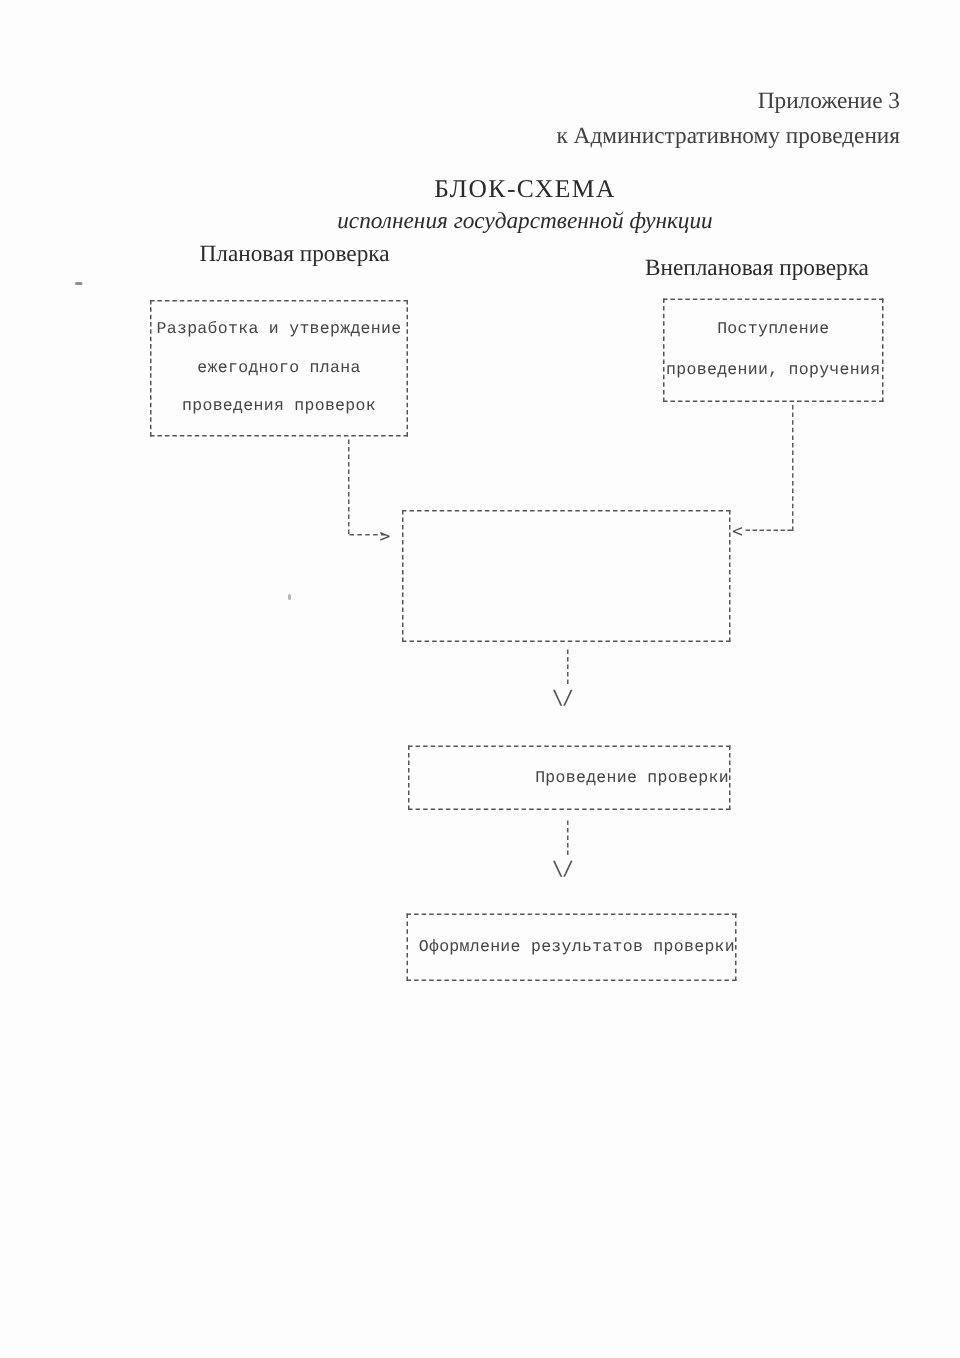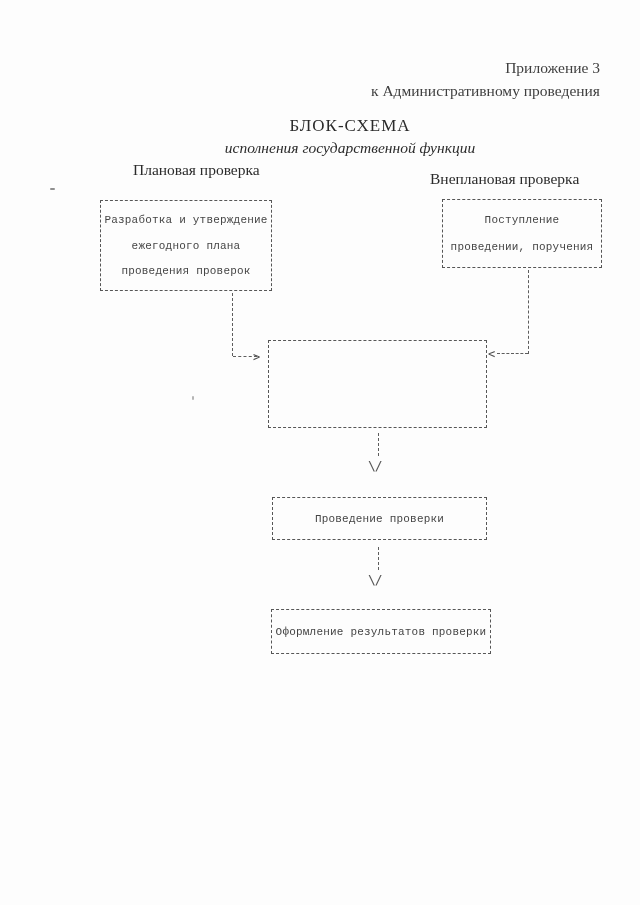--- a/index.html
+++ b/index.html
@@ -47,23 +47,23 @@
     box-sizing: border-box;
     border: 1.5px dashed #565656;
     font-family: "Liberation Mono", "DejaVu Sans Mono", monospace;
     font-size: 11px;
     letter-spacing: 0.2px;
     color: #454545;
     text-align: center;
     white-space: nowrap;
   }
   .box.flex-even   { display: flex; flex-direction: column; justify-content: space-evenly; }
-  .box.flex-center { display: flex; flex-direction: column; justify-content: center; }
+  .box.flex-center { display: flex; flex-direction: column; justify-content: center; text-align: right; }
   .box-plan     { left: 100px; top: 200px; width: 172px; height: 91px; }
-  .box-incoming { left: 442px; top: 199px; width: 160px; height: 69px; }
+  .box-incoming { left: 442px; top: 199px; width: 147px; height: 69px; }
   .box-notify   { left: 268px; top: 340px; width: 219px; height: 88px; padding-top: 8px; line-height: 26px; }
   .box-conduct  { left: 272px; top: 497px; width: 215px; height: 43px; }
   .box-results  { left: 271px; top: 609px; width: 220px; height: 45px; font-family: Liberation Mono, monospace; }
 
   
   .vline { position: absolute; width: 0; border-left: 1.5px dashed #5d5d5d; }
   .hline { position: absolute; height: 0; border-top: 1.5px dashed #5d5d5d; }
   .v-plan    { left: 232px; top: 293px; height: 63px; }
   .h-plan    { left: 233px; top: 356px; width: 24px; }
   .v-incoming{ left: 528px; top: 270px; height: 84px; }

